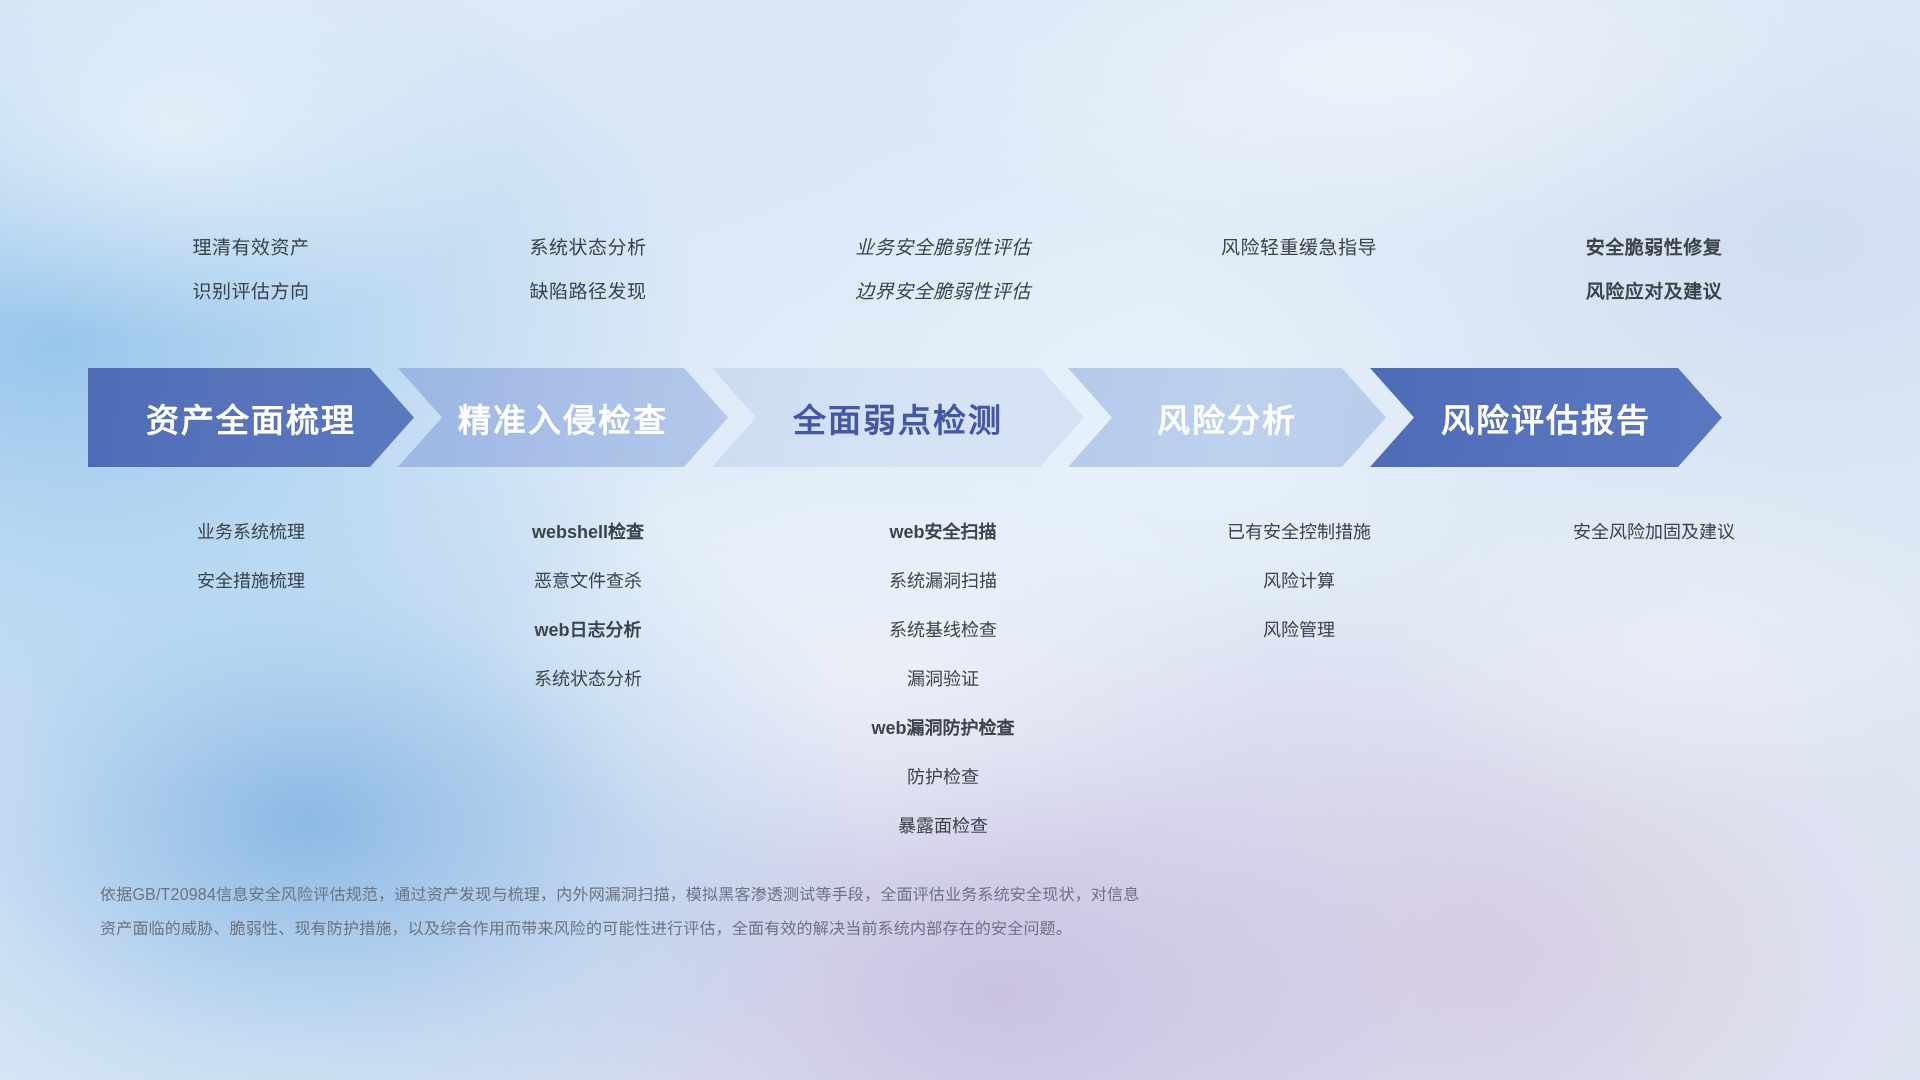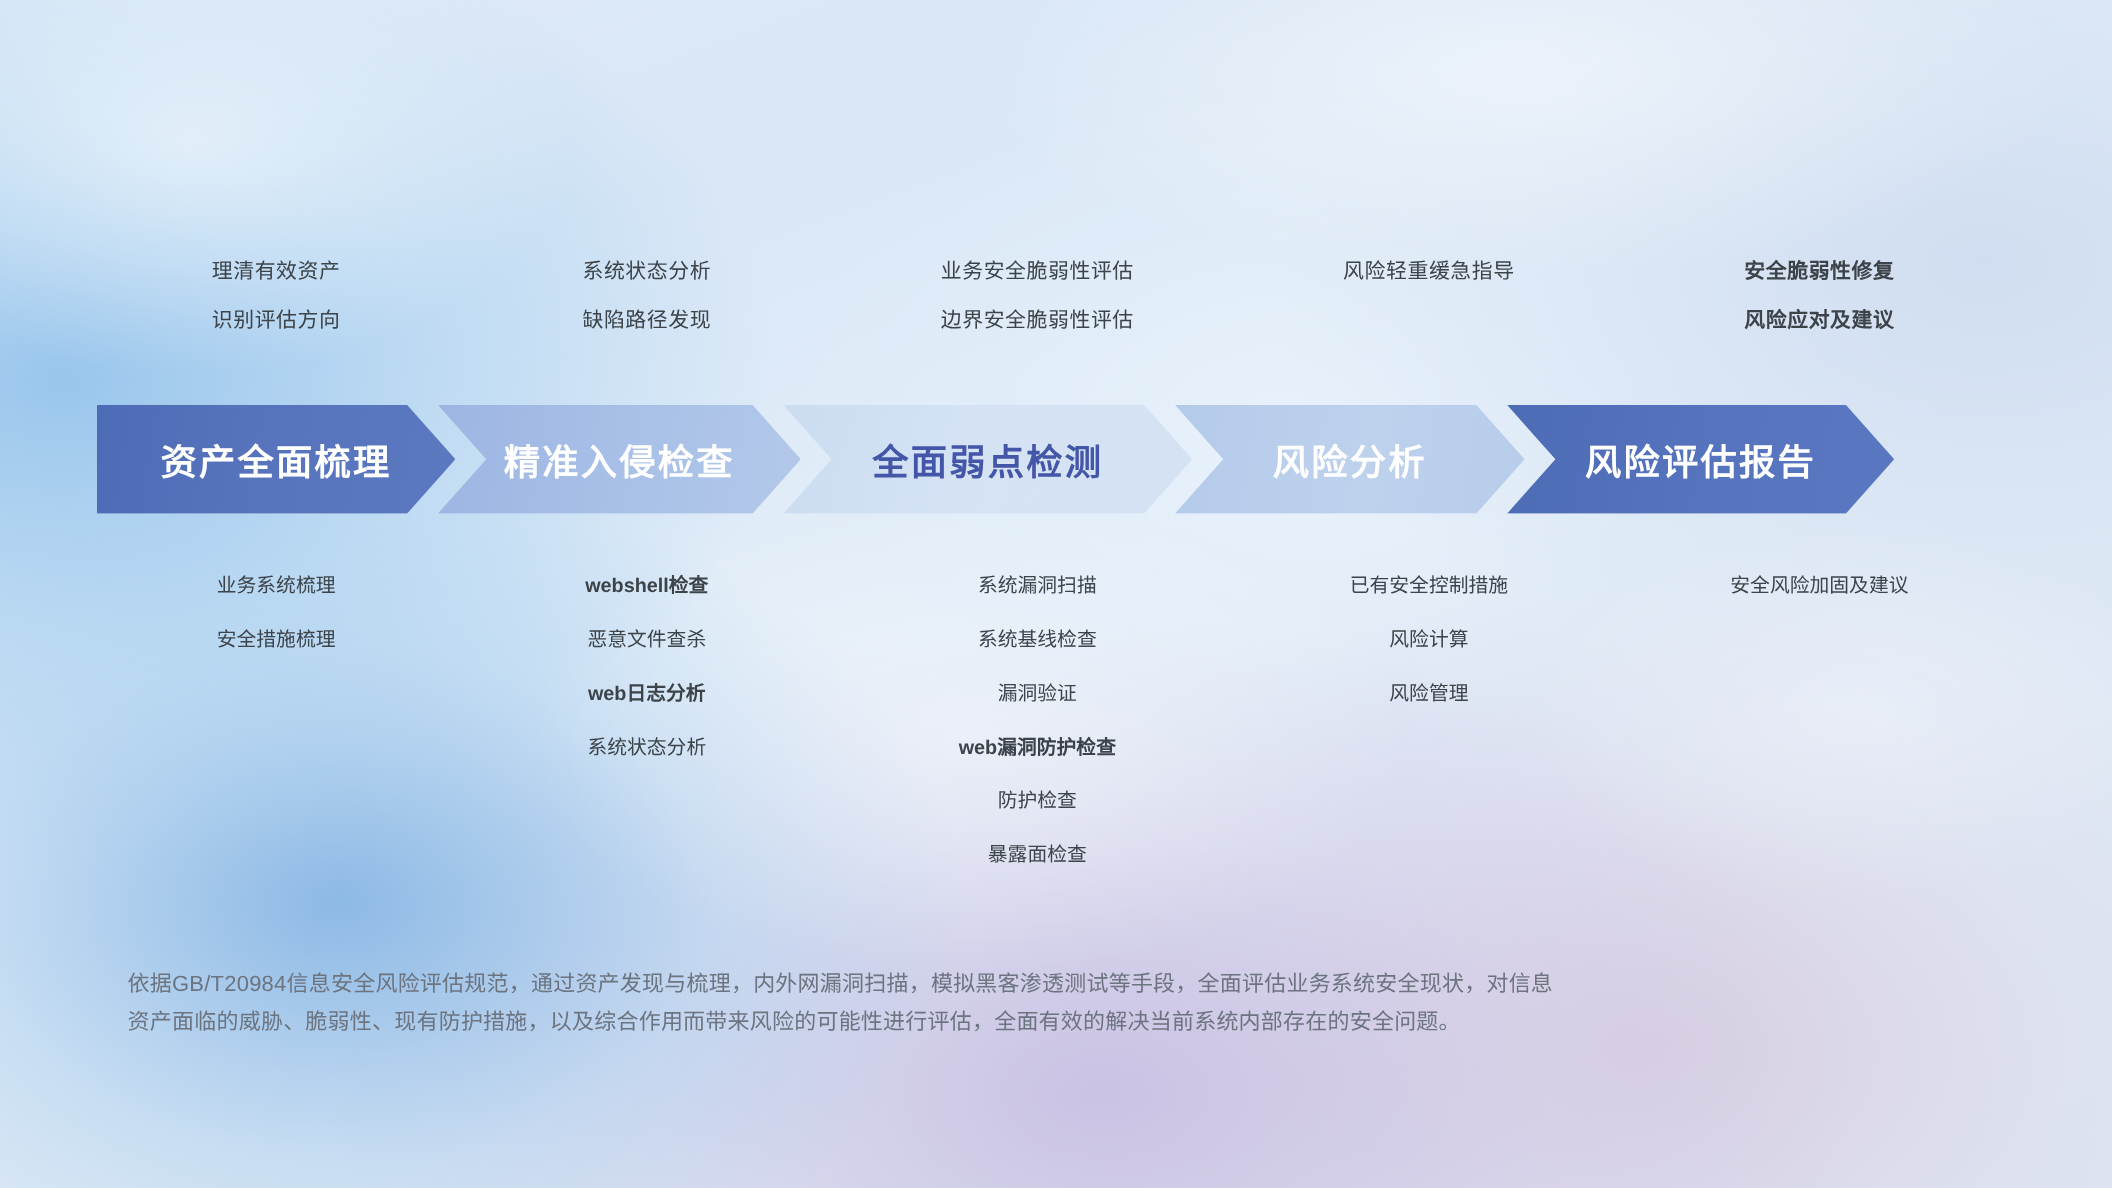--- a/index.html
+++ b/index.html
@@ -142,45 +142,45 @@
     font-size: 18px;
     line-height: 49px;
     white-space: nowrap;
   }
   .bot-col .l { display: block; }
   .bot-col .b { font-weight: bold; }
 
   
   .footer {
     position: absolute;
-    left: 116px;
+    left: 100px;
     top: 878px;
     width: 1640px;
     color: #6c7480;
-    font-size: 20px;
+    font-size: 16px;
     line-height: 34px;
     letter-spacing: 0.2px;
   }
   .footer .fl { display: block; }
 </style>
 </head>
 <body>
 
 <div id="stage">
 
   <div class="top-row layer">
     <div class="top-col" style="width:326px;">
       <span class="l">理清有效资产</span>
       <span class="l">识别评估方向</span>
     </div>
     <div class="top-col" style="width:348px;">
       <span class="l">系统状态分析</span>
       <span class="l">缺陷路径发现</span>
     </div>
-    <div class="top-col" style="width:362px;">
+    <div class="top-col" style="width:362px;font-style:italic;">
       <span class="l">业务安全脆弱性评估</span>
       <span class="l">边界安全脆弱性评估</span>
     </div>
     <div class="top-col" style="width:350px;">
       <span class="l">风险轻重缓急指导</span>
     </div>
     <div class="top-col" style="width:360px;font-weight:bold;">
       <span class="l">安全脆弱性修复</span>
       <span class="l">风险应对及建议</span>
     </div>
@@ -218,20 +218,21 @@
     </div>
 
     <div class="bot-col" style="width:348px;">
       <span class="l b">webshell检查</span>
       <span class="l">恶意文件查杀</span>
       <span class="l b">web日志分析</span>
       <span class="l">系统状态分析</span>
     </div>
 
     <div class="bot-col" style="width:362px;">
+      <span class="l b">web安全扫描</span>
       <span class="l">系统漏洞扫描</span>
       <span class="l">系统基线检查</span>
       <span class="l">漏洞验证</span>
       <span class="l b">web漏洞防护检查</span>
       <span class="l">防护检查</span>
       <span class="l">暴露面检查</span>
     </div>
 
     <div class="bot-col" style="width:350px;">
       <span class="l">已有安全控制措施</span>

